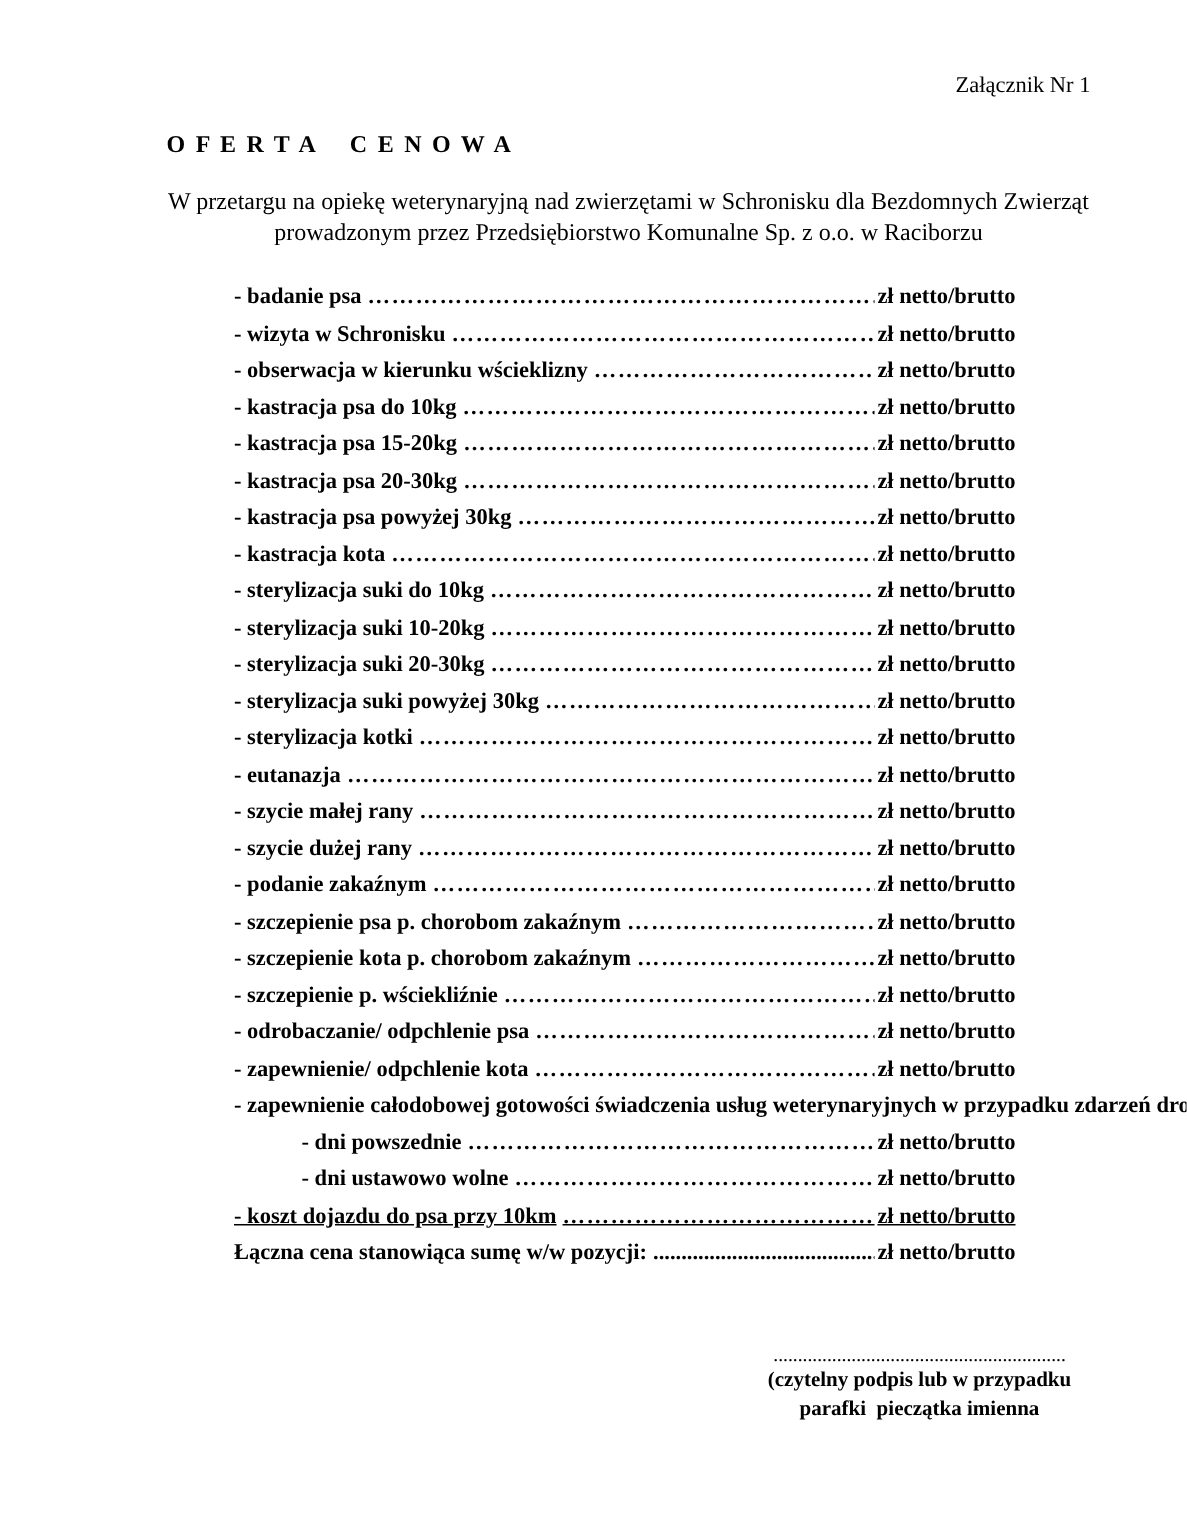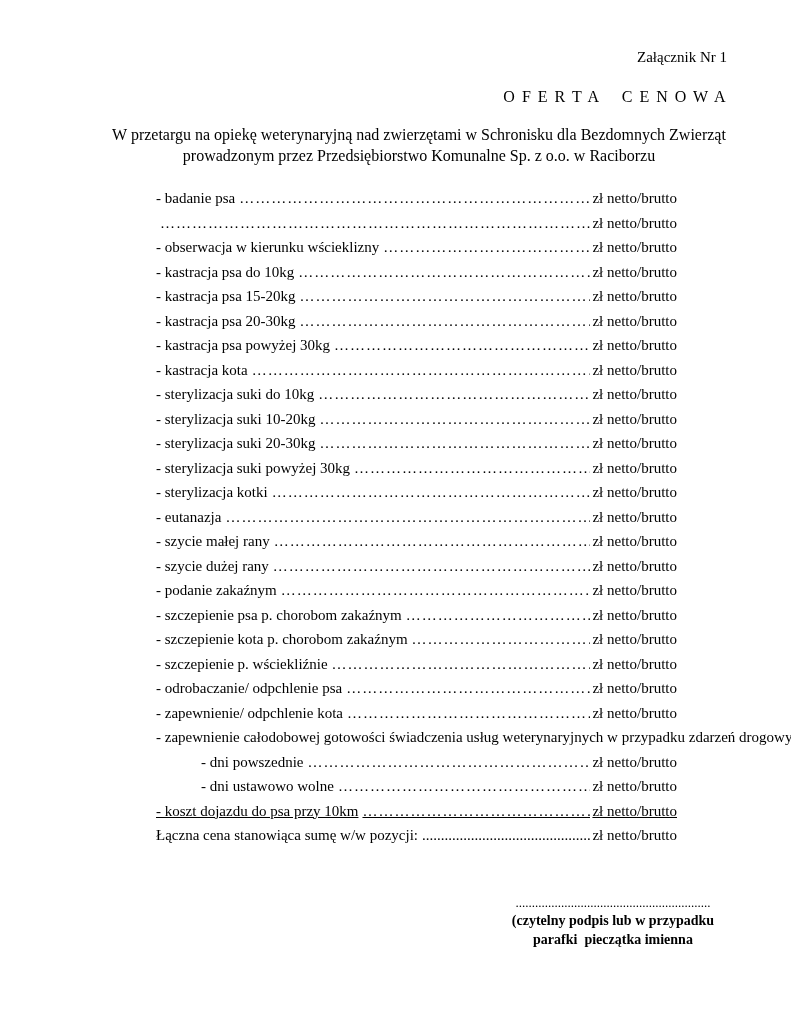--- a/index.html
+++ b/index.html
@@ -21,42 +21,43 @@
     padding: 48px 85px 30px 90px;
     background: #ffffff;
     margin-left: 21px;
   }
   .attachment {
     text-align: right;
     font-size: 15px;
     line-height: 18px;
   }
   .doc-title {
-    text-align: right;
-    font-weight: normal;
+    text-align: left;
+    font-weight: bold;
     font-size: 16px;
     letter-spacing: 1.5px;
     white-space: pre;
     margin-top: 22px;
   }
   .intro {
     text-align: center;
     font-size: 16px;
     line-height: 21px;
     margin-top: 18px;
   }
   .items {
     margin-top: 20px;
     margin-left: 45px;
     margin-right: 50px;
     line-height: 24.5px;
   }
   .row {
     display: flex;
     align-items: baseline;
+    font-weight: bold;
   }
   .row .label {
     white-space: pre;
     flex: 0 0 auto;
   }
   .row .leader {
     flex: 1 1 auto;
     min-width: 0;
     overflow: hidden;
     white-space: nowrap;
@@ -118,20 +119,21 @@
     <span>prowadzonym przez Przedsiębiorstwo Komunalne Sp. z o.o. w Raciborzu</span>
   </div>
 
   <div class="items" id="price-list">
       <div class="row">
         <span class="label">- badanie psa</span>
         <span class="leader">……………………………………………………………………………………………………………………………………………………………………………………………………………………</span>
         <span class="suffix">zł netto/brutto</span>
       </div>
       <div class="row">
+        <span class="label">- wizyta w Schronisku</span>
         <span class="leader">……………………………………………………………………………………………………………………………………………………………………………………………………………………</span>
         <span class="suffix">zł netto/brutto</span>
       </div>
       <div class="row">
         <span class="label">- obserwacja w kierunku wścieklizny</span>
         <span class="leader">……………………………………………………………………………………………………………………………………………………………………………………………………………………</span>
         <span class="suffix">zł netto/brutto</span>
       </div>
       <div class="row">
         <span class="label">- kastracja psa do 10kg</span>

